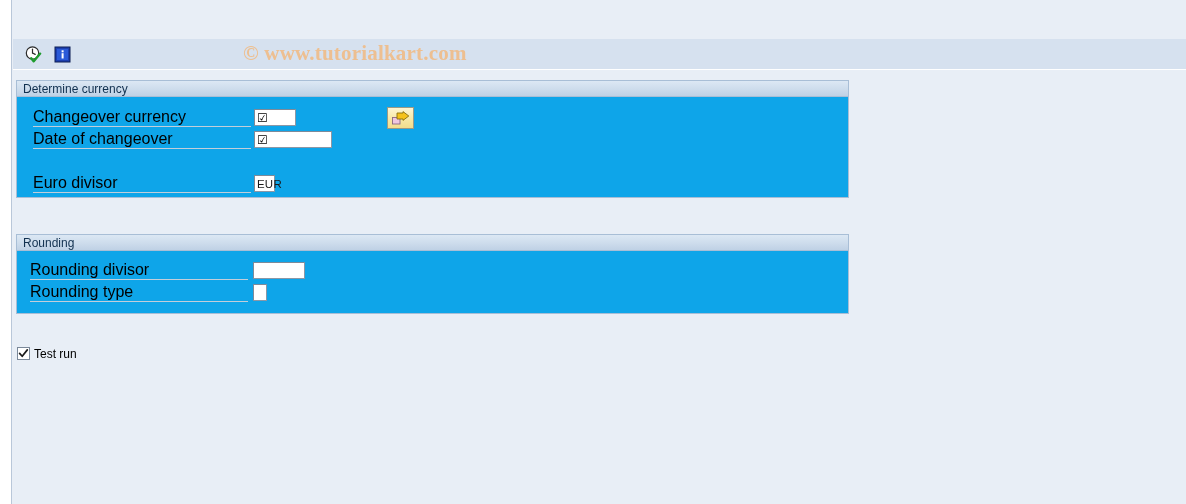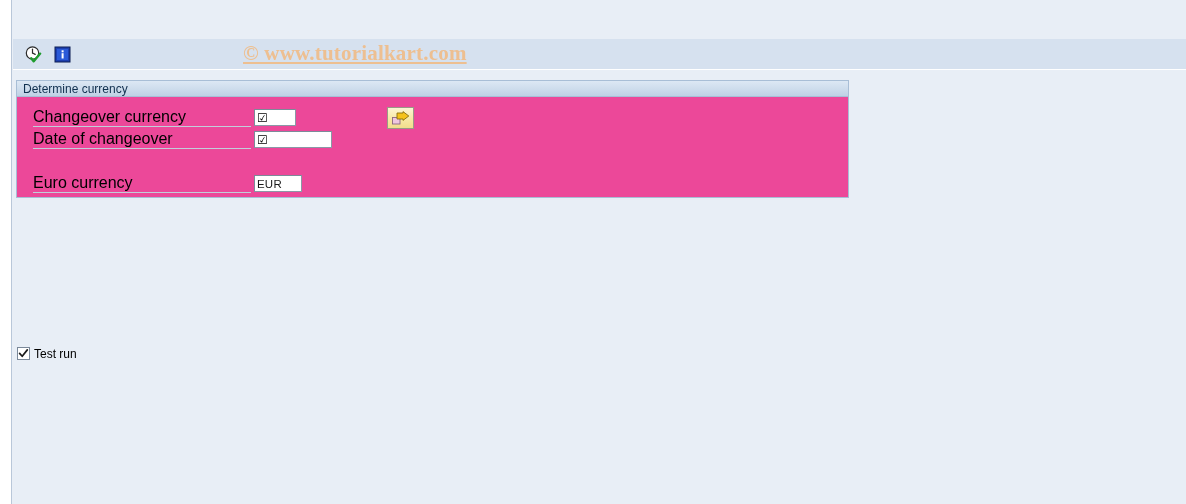--- a/index.html
+++ b/index.html
@@ -102,28 +102,27 @@
     height: 31px;
     display: flex;
     align-items: center;
     font-family: "Liberation Serif", serif;
     font-size: 21px;
     font-weight: bold;
     color: #edbf91;
     white-space: nowrap;
     pointer-events: none;
     letter-spacing: 0.2px;
-    text-decoration: underline;
   }
 
   
   .panel {
     position: absolute;
     border: 1px solid #a8bed6;
-    background: #ec4899;
+    background: #0ea5e9;
     box-sizing: border-box;
   }
   .panel-header {
     height: 16px;
     background: linear-gradient(to bottom, #dce8f4 0%, #cddcec 55%, #bfd1e5 100%);
     border-bottom: 1px solid #a8bed6;
     display: flex;
     align-items: center;
     padding-left: 6px;
     font-size: 12px;
@@ -291,29 +290,50 @@
 
       <div class="frow" style="left:16px; top:34px; width:218px;">
         <span class="flabel" style="width:218px;">Date of changeover</span>
       </div>
       <div class="field" style="left:237px; top:34px; width:78px;">
         <span class="field-glyph">☑</span>
         <span class="field-val"></span>
       </div>
 
       <div class="frow" style="left:16px; top:78px; width:218px;">
-        <span class="flabel" style="width:218px;">Euro currency</span>
-      </div>
-      <div class="field" style="left:237px; top:78px; width:48px;">
+        <span class="flabel" style="width:218px;">Euro divisor</span>
+      </div>
+      <div class="field" style="left:237px; top:78px; width:21px;">
         <span class="field-val">EUR</span>
       </div>
 
     </div>
   </div>
 
+  <div class="panel" id="panel-rounding">
+    <div class="panel-header">Rounding</div>
+
+    <div class="panel-body">
+
+      <div class="frow" style="left:13px; top:11px; width:218px;">
+        <span class="flabel" style="width:218px;">Rounding divisor</span>
+      </div>
+      <div class="field" style="left:236px; top:11px; width:52px;">
+        <span class="field-val"></span>
+      </div>
+
+      <div class="frow" style="left:13px; top:33px; width:218px;">
+        <span class="flabel" style="width:218px;">Rounding type</span>
+      </div>
+      <div class="field" style="left:236px; top:33px; width:14px;">
+        <span class="field-val"></span>
+      </div>
+
+    </div>
+  </div>
 
   <div class="checkrow">
     <span class="cbox">
       <svg width="11" height="11" viewBox="0 0 11 11">
         <path d="M1.6 5.4 L4.2 8.3 L9.3 1.9" fill="none" stroke="#1a1a1a" stroke-width="1.7" stroke-linecap="round" stroke-linejoin="round"></path>
       </svg>
     </span>
     <span class="checkrow-label">Test run</span>
   </div>
 

